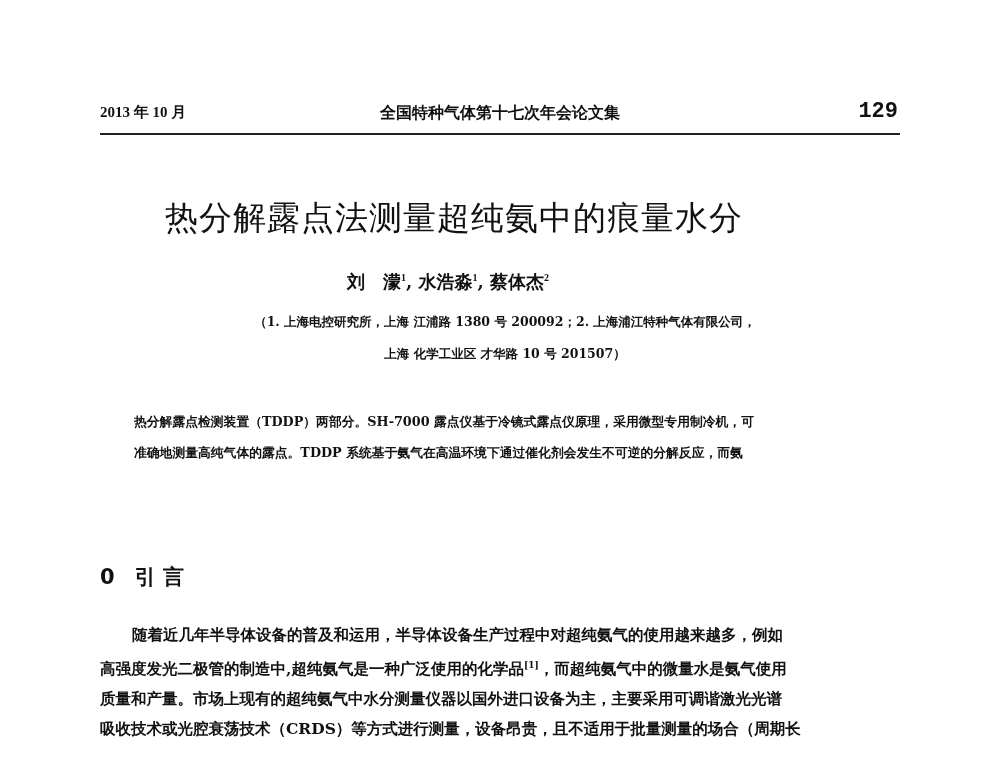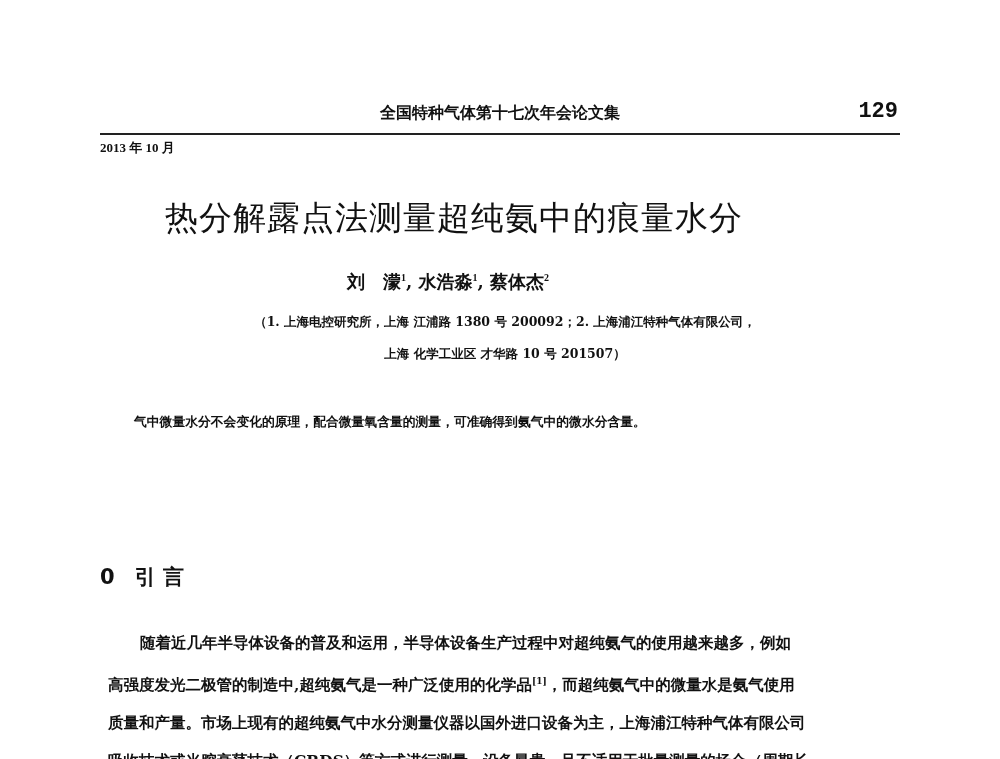--- a/index.html
+++ b/index.html
@@ -1,33 +1,33 @@
 <!DOCTYPE html>
 <html><head>
 <meta charset="utf-8">
 <style>
   html, body { margin: 0; padding: 0; background: #ffffff; }
   body { width: 1000px; height: 759px; position: relative; overflow: hidden; color: #111; font-family: "DejaVu Serif", serif; }
   .header { position: absolute; left: 100px; top: 103px; width: 800px; height: 30px; }
-  .hdr-date { position: absolute; left: 0; top: 0; font-family: "Liberation Serif", serif; font-size: 13px; font-weight: bold; margin-top: 36px; }
+  .hdr-date { position: absolute; left: 0; top: 0; font-family: "Liberation Serif", serif; font-size: 15px; font-weight: bold; }
   .hdr-journal { position: absolute; left: 0; width: 800px; text-align: center; top: 0; font-size: 16px; font-weight: bold; }
   .hdr-page { position: absolute; right: 2px; top: -4px; font-family: Liberation Mono, monospace; font-size: 22px; font-weight: bold; }
   .hdr-rule { position: absolute; left: 100px; top: 133px; width: 800px; height: 2px; background: #222; }
   .title { position: absolute; left: 0; width: 908px; top: 196px; text-align: center; font-size: 33px; font-weight: normal; letter-spacing: 1px; }
   .authors { position: absolute; left: 0; width: 896px; top: 270px; text-align: center; font-size: 18px; font-weight: bold; }
   .authors sup { font-size: 10px; font-family: "Liberation Serif", serif; }
   .affil { position: absolute; left: 5px; width: 1000px; text-align: center; font-size: 12.5px; font-weight: bold; }
   .affil1 { top: 314px; }
   .affil2 { top: 346px; }
   .abstract { position: absolute; left: 134px; top: 406px; width: 730px; font-size: 12.8px; font-weight: bold; line-height: 31px; }
   .abstract p { margin: 0; white-space: nowrap; }
   .sec-title { position: absolute; left: 100px; top: 563px; font-size: 21px; font-weight: bold; font-family: "DejaVu Sans", sans-serif; }
   .sec-title .num { margin-right: 20px; }
   .body-text { position: absolute; left: 100px; top: 620px; width: 810px; font-size: 15.5px; font-weight: bold; line-height: 30px; }
-  .body-text p { margin: 8px; white-space: nowrap; }
+  .body-text p { margin: 0; white-space: nowrap; }
   .body-text .indent { padding-left: 32px; }
   .body-text sup { font-size: 9px; }
 </style>
 </head>
 <body>
 
 <div class="header">
   <span class="hdr-date">2013 年 10 月</span>
   <span class="hdr-journal">全国特种气体第十七次年会论文集</span>
   <span class="hdr-page">129</span>
@@ -39,25 +39,26 @@
 <div class="authors">
   <span>刘　濛</span><sup>1</sup>,
   <span>水浩淼</span><sup>1</sup>,
   <span>蔡体杰</span><sup>2</sup>
 </div>
 
 <div class="affil affil1">（1. 上海电控研究所，上海 江浦路 1380 号 200092；2. 上海浦江特种气体有限公司，</div>
 <div class="affil affil2">上海 化学工业区 才华路 10 号 201507）</div>
 
 <div class="abstract">
-  <p>气中微量水分不会变化的原理，配合微量氧含量的测量，可准确得到氨气中的微水分含量。</p>
+  <p>热分解露点检测装置（TDDP）两部分。SH-7000 露点仪基于冷镜式露点仪原理，采用微型专用制冷机，可</p>
+  <p>准确地测量高纯气体的露点。TDDP 系统基于氨气在高温环境下通过催化剂会发生不可逆的分解反应，而氨</p>
 </div>
 
 <div class="sec-title">
   <span class="num">0</span><span>引 言</span>
 </div>
 
 <div class="body-text">
   <p class="indent">随着近几年半导体设备的普及和运用，半导体设备生产过程中对超纯氨气的使用越来越多，例如</p>
   <p><span>高强度发光二极管的制造中,超纯氨气是一种广泛使用的化学品</span><sup>[1]</sup><span>，而超纯氨气中的微量水是氨气使用</span></p>
-  <p>质量和产量。市场上现有的超纯氨气中水分测量仪器以国外进口设备为主，上海浦江特种气体有限公司</p>
+  <p>质量和产量。市场上现有的超纯氨气中水分测量仪器以国外进口设备为主，主要采用可调谐激光光谱</p>
   <p>吸收技术或光腔衰荡技术（CRDS）等方式进行测量，设备昂贵，且不适用于批量测量的场合（周期长</p>
 </div>
 
 </body></html>

